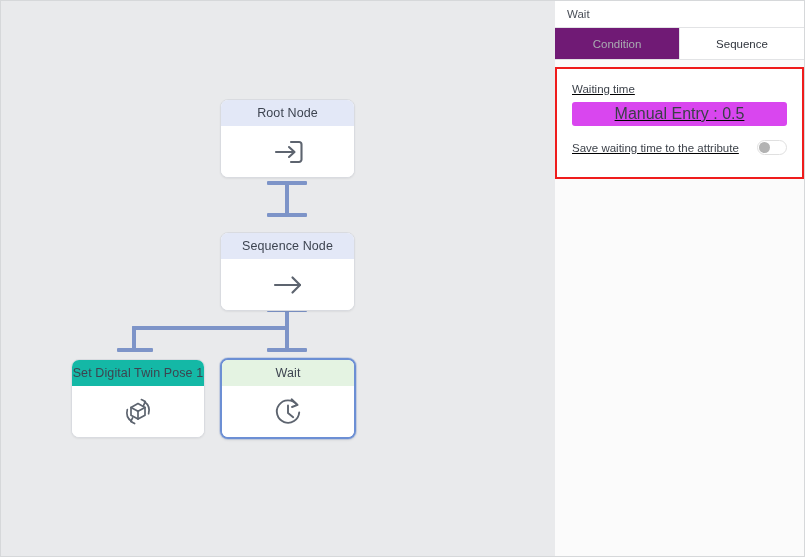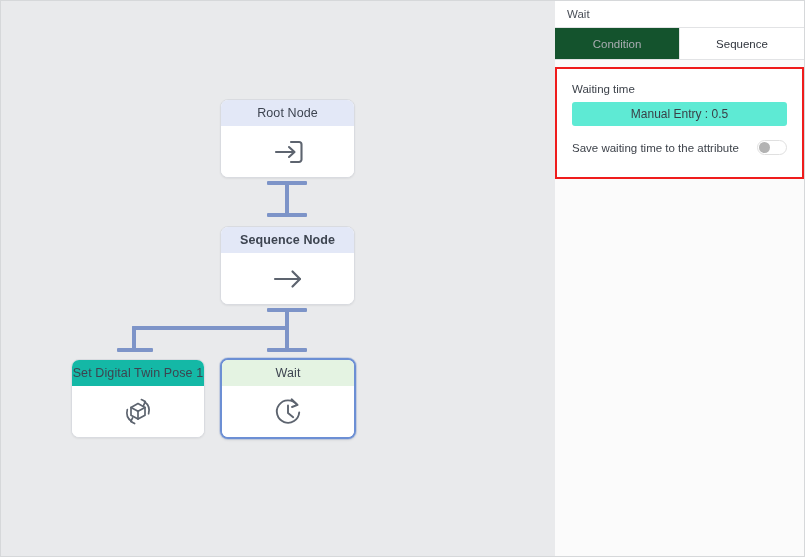--- a/index.html
+++ b/index.html
@@ -70,21 +70,21 @@
     display: flex;
     align-items: center;
     justify-content: center;
     background: #ffffff;
   }
   .node.selected .node-body { height: 51px; }
   .node-body svg { display: block; }
 
   
   #node-root      { left: 219px; top: 98px;  width: 135px; height: 79px; }
-  #node-sequence  { left: 219px; top: 225px; width: 135px; height: 79px; font-weight: bold; }
+  #node-sequence  { left: 219px; top: 231px; width: 135px; height: 79px; }
   #node-setpose   { left: 70px;  top: 358px; width: 134px; height: 79px; }
   #node-wait      { left: 219px; top: 357px; width: 136px; height: 81px; }
 
   
   .conn {
     position: absolute;
     background: #7d94c8;
   }
   .conn.cap { height: 4px; border-radius: 1px; }
   .conn.stem { width: 4px; border-radius: 1px; }
@@ -141,50 +141,51 @@
     flex: 1;
     display: flex;
     align-items: center;
     justify-content: center;
     font-size: 11.5px;
     box-sizing: border-box;
     cursor: pointer;
     user-select: none;
   }
   .tab.inactive {
-    background: #14532d;
+    background: #701a75;
     color: #a9acb1;
     border-right: 1px solid #e4e5e7;
   }
   .tab.active {
     background: #ffffff;
     color: #30353d;
   }
 
   .attr-box {
     position: relative;
     margin: 7px 0 0 0;
     border: 2px solid #ef1c1c;
     background: #ffffff;
     box-sizing: border-box;
     height: 112px;
     padding: 14px 15px 12px 15px;
+    text-decoration: underline;
   }
   .field-label {
     font-size: 11.5px;
     color: #3e434b;
     margin-bottom: 7px;
   }
   .value-field {
     height: 24px;
     line-height: 24px;
-    background: #5eead4;
+    background: #d946ef;
     border-radius: 3px;
     text-align: center;
-    font-size: 12px;
+    font-size: 16px;
     color: #3a3f47;
     cursor: pointer;
   }
   .toggle-row {
     display: flex;
     align-items: center;
     justify-content: space-between;
     margin-top: 14px;
   }
   .toggle-label {

